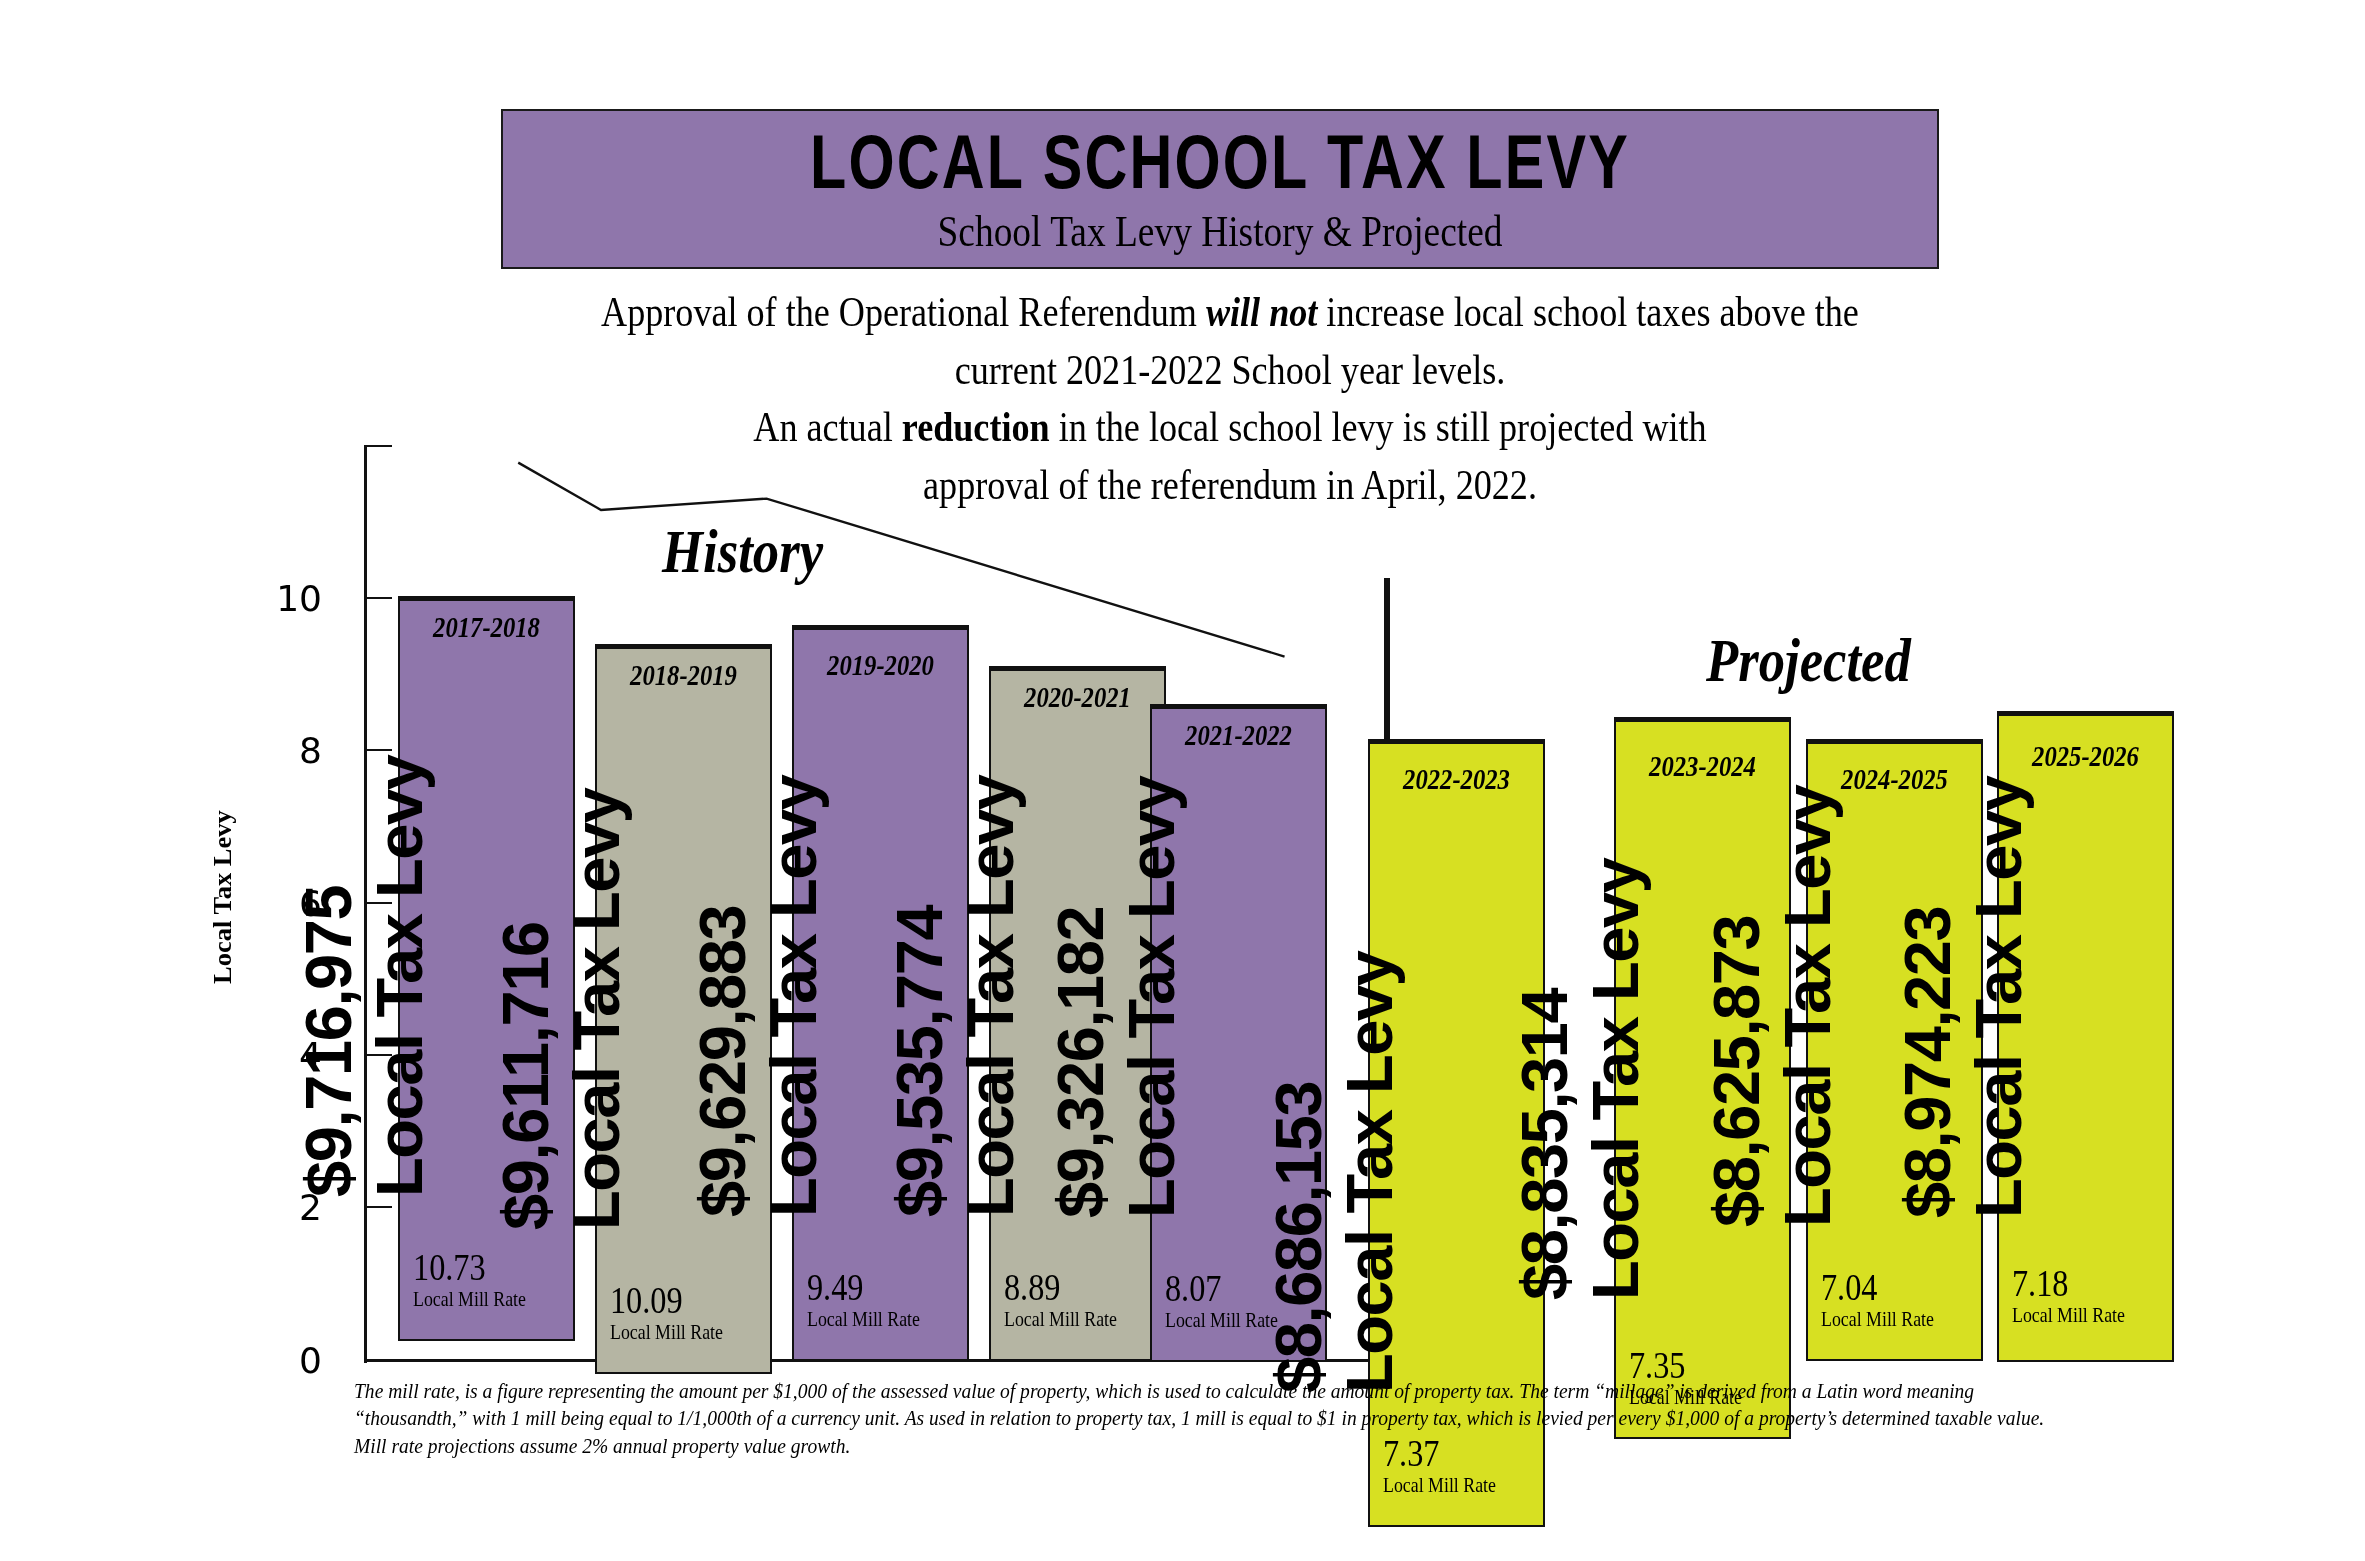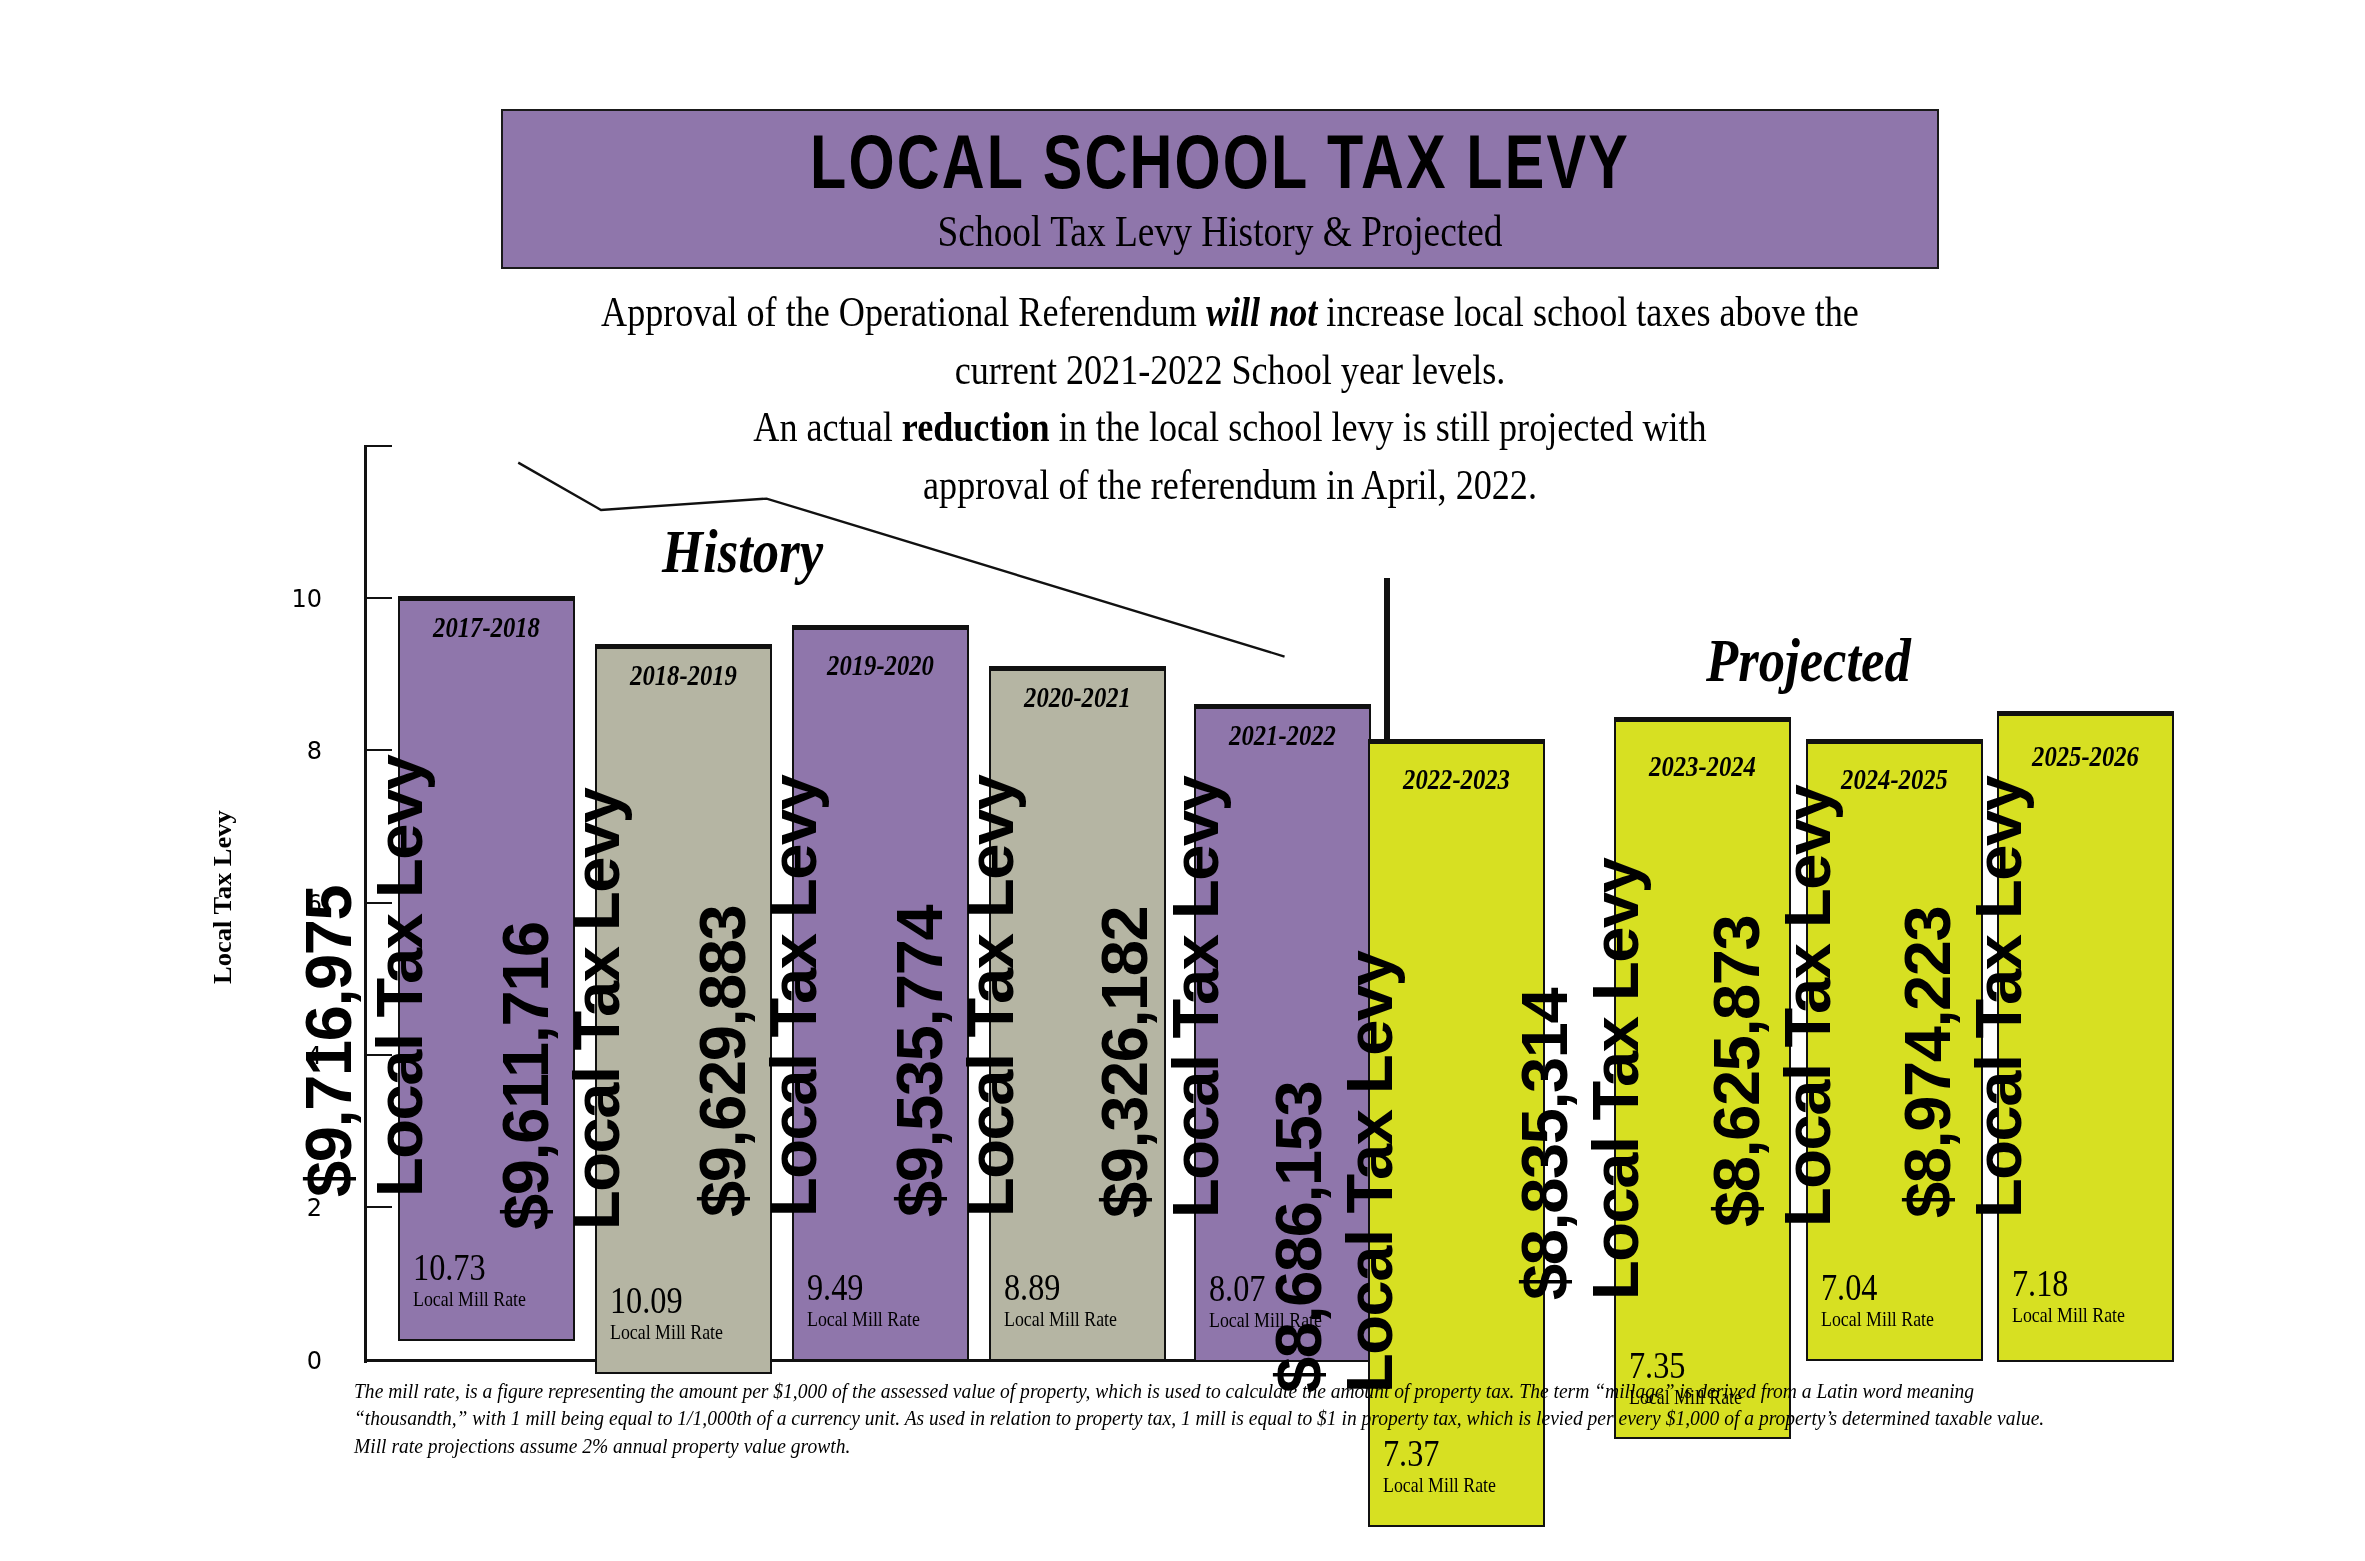--- a/index.html
+++ b/index.html
@@ -5,21 +5,21 @@
   html, body { margin:0; padding:0; background:#ffffff; }
   body { width:2413px; height:1561px; position:relative; overflow:hidden; font-family:"Liberation Serif", serif; color:#000; }
   .abs { position:absolute; }
   #title-box { left:501px; top:109px; width:1438px; height:160px; background:#8f76ab; border:2.4px solid #1a1a1a; box-sizing:border-box; }
   #title-main { left:0; top:5.7px; width:100%; text-align:center; font-family:"Liberation Sans", sans-serif; font-weight:900; font-size:76px; letter-spacing:2.8px; transform:scaleX(0.78); transform-origin:center; line-height:90px; }
   #title-sub { left:0; top:95px; width:100%; text-align:center; font-size:44px; line-height:52px; transform:scaleX(0.85); }
   .intro { left:331px; width:1798px; text-align:center; font-size:42px; line-height:57px; transform:scaleX(0.86); transform-origin:center; }
   .axis-y { left:364px; top:445px; width:2.8px; height:918px; background:#111; }
   .axis-x { left:364px; top:1359px; width:1020px; height:3.3px; background:#111; }
   .tick { height:2.4px; width:24.6px; background:#111; left:367px; }
-  .ticklbl { width:57px; text-align:right; left:265px; font-family:"DejaVu Sans", sans-serif; font-size:24px; line-height:38px; }
+  .ticklbl { width:57px; text-align:right; left:265px; font-family:"DejaVu Sans", sans-serif; font-size:36px; line-height:38px; }
   #ylabel { left:208px; top:984px; font-weight:bold; font-size:26.5px; transform:rotate(-90deg) scaleY(0.95); transform-origin:left top; white-space:nowrap; }
   .bar { box-sizing:border-box; border:2.4px solid #111; border-top-width:5.7px; }
   .bar.purple { background:#8f76ab; }
   .bar.gray { background:#b5b5a3; }
   .bar.yellow { background:#d7e022; }
   .year { position:absolute; top:9.5px; left:0; width:100%; text-align:center; font-style:italic; font-weight:bold; font-size:29px; transform:scaleX(0.85); }
   .vtext { position:absolute; left:50%; bottom:142px; transform-origin:left bottom; transform:rotate(-90deg); white-space:nowrap; font-family:"Liberation Sans", sans-serif; font-weight:900; }
   .amount { font-size:65px; line-height:71px; letter-spacing:-1.4px; }
   .levy { font-size:65px; line-height:71px; letter-spacing:-1.4px; }
   .rate { position:absolute; bottom:28px; left:0; width:100%; text-align:left; }
@@ -114,21 +114,21 @@
   <div class="vtext" style="margin-left:-52px;">
       <div class="amount">$9,535,774</div>
       <div class="levy">Local Tax Levy</div>
     </div>
   <div class="rate">
       <div class="rate-val">8.89</div>
       <div class="rate-lbl">Local Mill Rate</div>
     </div>
 </div>
 
-<div class="abs bar purple" style="left:1194px;top:704px;width:177px;height:658px;">
+<div class="abs bar purple" style="left:1150px;top:704px;width:177px;height:658px;">
   <div class="year">2021-2022</div>
   <div class="vtext" style="margin-left:-52px;">
       <div class="amount">$9,326,182</div>
       <div class="levy">Local Tax Levy</div>
     </div>
   <div class="rate">
       <div class="rate-val">8.07</div>
       <div class="rate-lbl">Local Mill Rate</div>
     </div>
 </div>

